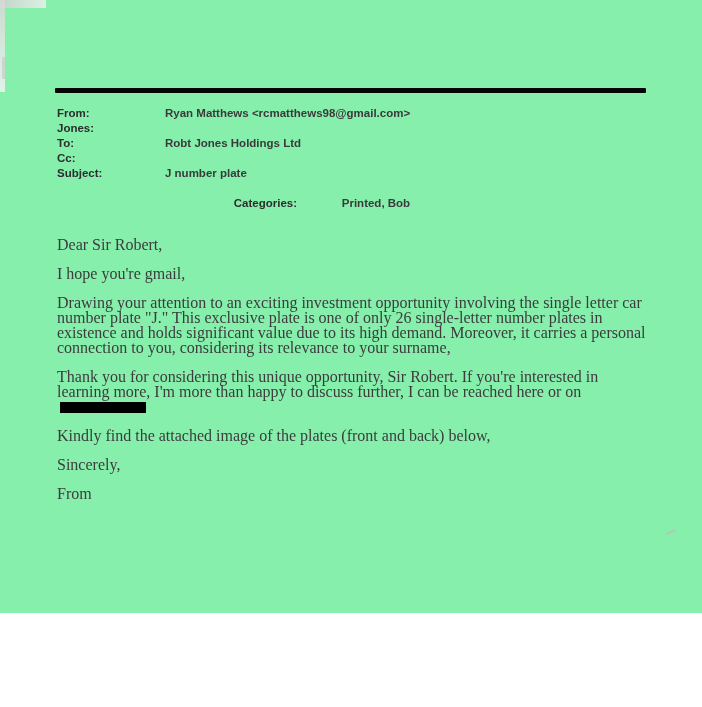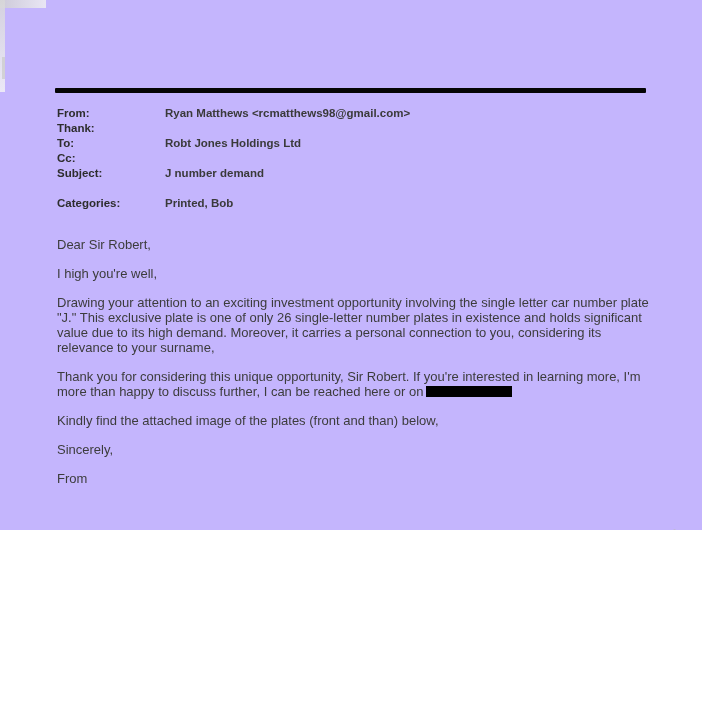--- a/index.html
+++ b/index.html
@@ -1,20 +1,20 @@
 <!DOCTYPE html>
 <html><head>
 <meta charset="utf-8">
 <style>
   html, body { margin: 0; padding: 0; background: #ffffff; }
   .page {
     position: relative;
     width: 702px;
-    height: 530px;
-    background: #c4b5fd;
+    height: 613px;
+    background: #86efac;
     font-family: "Liberation Sans", sans-serif;
     color: #333333;
     overflow: hidden;
   }
 
   
   .artifact { position: absolute; pointer-events: none; }
   .artifact-corner {
     left: 0; top: 0; width: 46px; height: 8px;
     background: linear-gradient(to right, #cfcfcf, #f2f2f2);
@@ -45,32 +45,33 @@
   }
 
   
   .header {
     position: absolute;
     left: 57px; top: 106px;
     font-size: 11.5px;
     line-height: 15px;
   }
   .hrow { display: flex; }
-  .hrow.categories { margin-top: 15px; }
+  .hrow.categories { margin-top: 15px; justify-content: flex-end; }
   .hlabel { width: 108px; font-weight: bold; color: #2d2d2d; }
   .hvalue { color: #3a3a3a; white-space: pre; font-weight: bold; }
 
   
   .body {
     position: absolute;
     left: 57px; top: 237px;
     width: 592px;
-    font-size: 13px;
+    font-size: 16px;
     line-height: 15px;
     color: #3c3c3c;
+    font-family: Liberation Serif, serif;
   }
   .body p { margin: 0 0 14px 0; }
 
   .redaction {
     display: inline-block;
     width: 86px;
     height: 11px;
     background: #000000;
     vertical-align: -1px;
     margin-left: 3px;
@@ -87,43 +88,43 @@
   <div class="artifact artifact-right-tick"></div>
 
   <div class="rule"></div>
 
   <div class="header">
     <div class="hrow">
       <span class="hlabel">From:</span>
       <span class="hvalue">Ryan Matthews &lt;rcmatthews98@gmail.com&gt;</span>
     </div>
     <div class="hrow">
-      <span class="hlabel">Thank:</span>
+      <span class="hlabel">Jones:</span>
     </div>
     <div class="hrow">
       <span class="hlabel">To:</span>
       <span class="hvalue">Robt Jones Holdings Ltd</span>
     </div>
     <div class="hrow">
       <span class="hlabel">Cc:</span>
       <span class="hvalue"></span>
     </div>
     <div class="hrow">
       <span class="hlabel">Subject:</span>
-      <span class="hvalue">J number demand</span>
+      <span class="hvalue">J number plate</span>
     </div>
     <div class="hrow categories">
       <span class="hlabel">Categories:</span>
       <span class="hvalue">Printed, Bob</span>
     </div>
   </div>
 
   <div class="body">
     <p>Dear Sir Robert,</p>
-    <p>I high you're well,</p>
+    <p>I hope you're gmail,</p>
     <p>Drawing your attention to an exciting investment opportunity involving the single letter car number plate "J." This exclusive plate is one of only 26 single-letter number plates in existence and holds significant value due to its high demand. Moreover, it carries a personal connection to you, considering its relevance to your surname,</p>
     <p><span>Thank you for considering this unique opportunity, Sir Robert. If you're interested in learning more, I'm more than happy to discuss further, I can be reached here or on</span><span class="redaction"></span></p>
-    <p>Kindly find the attached image of the plates (front and than) below,</p>
+    <p>Kindly find the attached image of the plates (front and back) below,</p>
     <p>Sincerely,</p>
     <p>From</p>
   </div>
 
 </div>
 
 </body></html>

